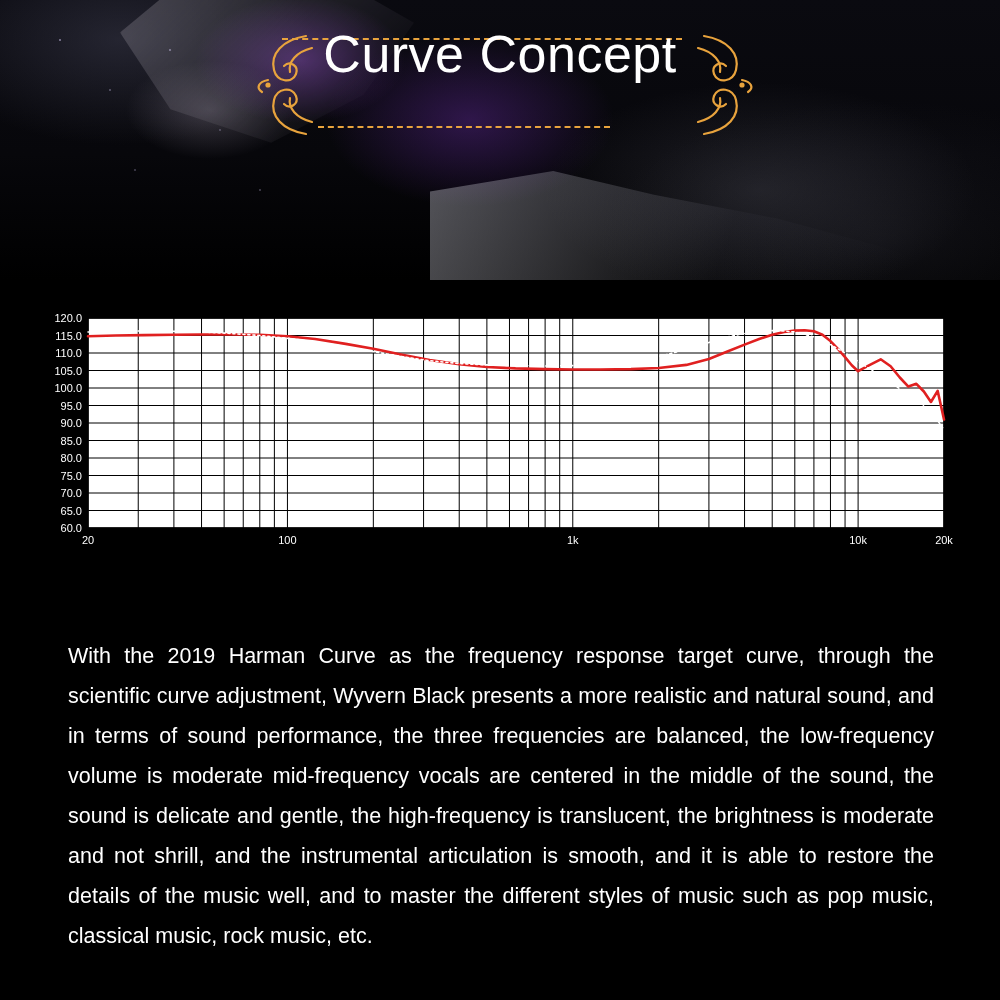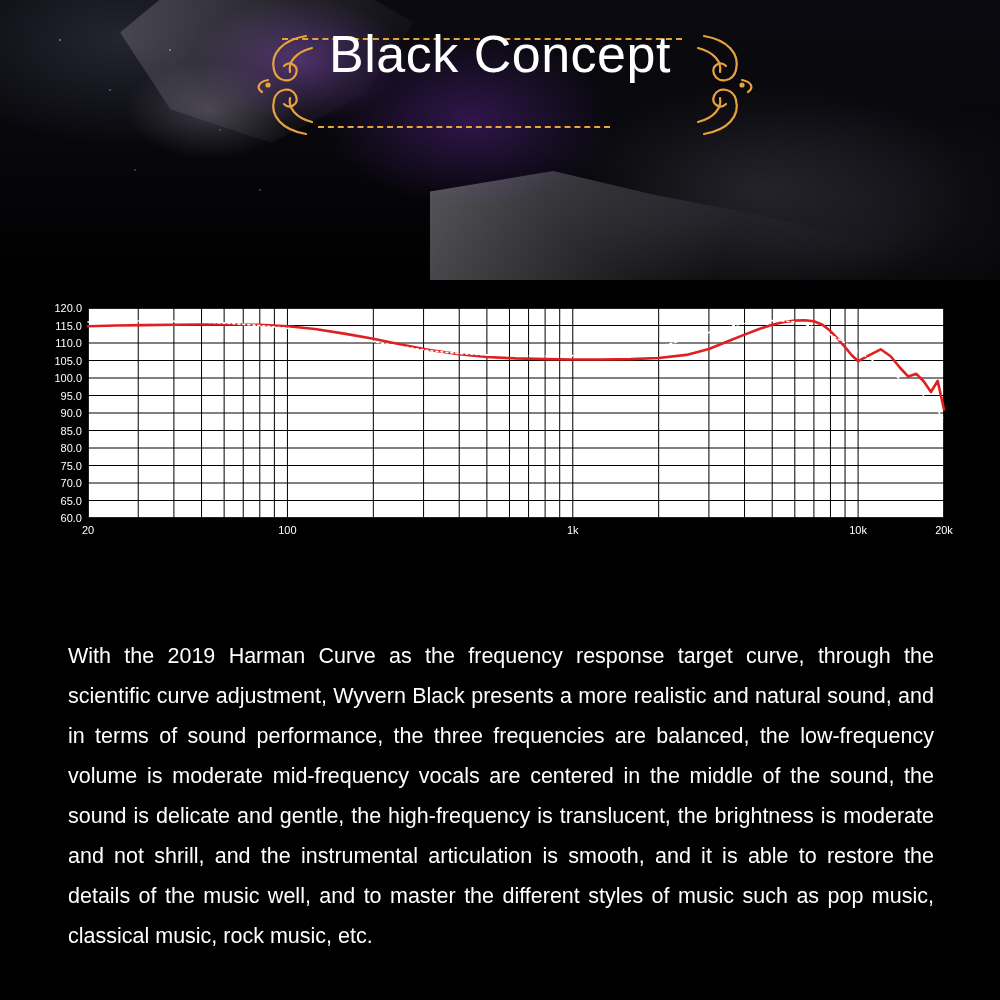--- a/index.html
+++ b/index.html
@@ -99,21 +99,21 @@
     z-index: 3;
     width: 70px; height: 110px;
     top: 30px;
   }
   .flourish.left { left: 248px; }
   .flourish.right { left: 692px; }
 
   
   .chart-section {
     position: absolute;
-    left: 0; top: 286px;
+    left: 0; top: 296px;
     width: 1000px; height: 266px;
     background: #000;
   }
   .chart-svg { display: block; }
 
   
   .body-copy {
     position: absolute;
     left: 68px; top: 600px;
     width: 866px;
@@ -153,21 +153,21 @@
       <path d="M58 6 C 34 10, 22 24, 26 40 C 29 52, 44 54, 48 44 C 51 36, 42 30, 36 36"></path>
       <path d="M58 104 C 34 100, 22 86, 26 70 C 29 58, 44 56, 48 66 C 51 74, 42 80, 36 74"></path>
       <path d="M64 18 C 48 22, 40 32, 42 42"></path>
       <path d="M64 92 C 48 88, 40 78, 42 68"></path>
       <path d="M20 50 C 10 52, 8 58, 14 62"></path>
     </g>
     <circle cx="50" cy="55" r="2.6" fill="#e8a33d"></circle>
   </svg>
 
   <div class="hero-title-wrap">
-    <div class="hero-title">Black Concept</div>
+    <div class="hero-title">Curve Concept</div>
   </div>
 </div>
 
 <div class="chart-section">
   <svg class="chart-svg" id="fr-chart" width="1000" height="266" viewBox="0 0 1000 266">
       <rect x="88" y="22" width="856" height="210" fill="#ffffff"></rect>
       <line x1="88" y1="22" x2="944" y2="22" stroke="#000000" stroke-width="1"></line>
       <line x1="88" y1="39.5" x2="944" y2="39.5" stroke="#000000" stroke-width="1"></line>
       <line x1="88" y1="57" x2="944" y2="57" stroke="#000000" stroke-width="1"></line>
       <line x1="88" y1="74.5" x2="944" y2="74.5" stroke="#000000" stroke-width="1"></line>

